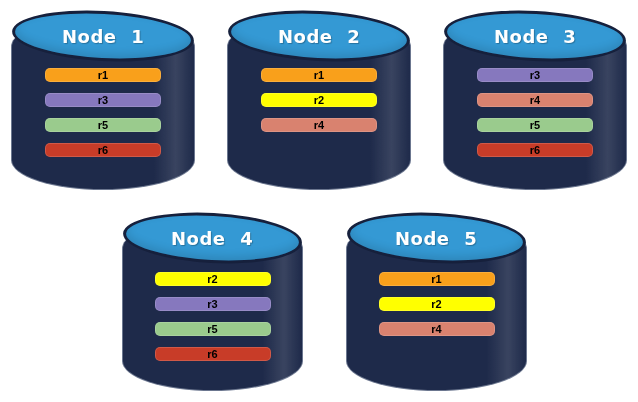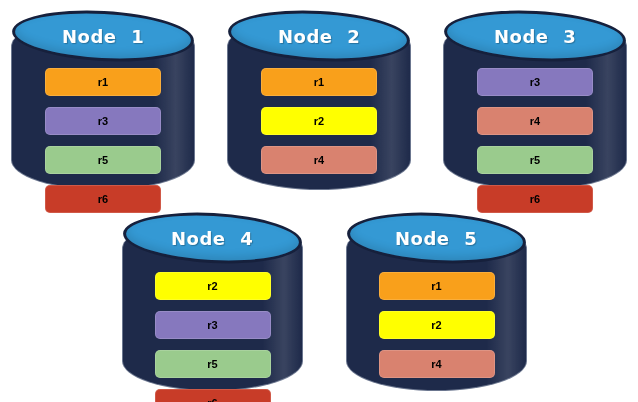--- a/index.html
+++ b/index.html
@@ -52,21 +52,21 @@
     position: absolute;
     top: 60px;
     left: 50%;
     transform: translateX(-50%);
     width: 116px;
     display: flex;
     flex-direction: column;
     gap: 11px;
   }
   .bar {
-    height: 28px;
+    height: 14px;
     border-radius: 5px;
     display: flex;
     align-items: center;
     justify-content: center;
     color: #000000;
     font-size: 11px;
     font-weight: 700;
     line-height: 13px;
     box-shadow: 0 0 0 1px rgba(255,255,255,0.15) inset;
   }

